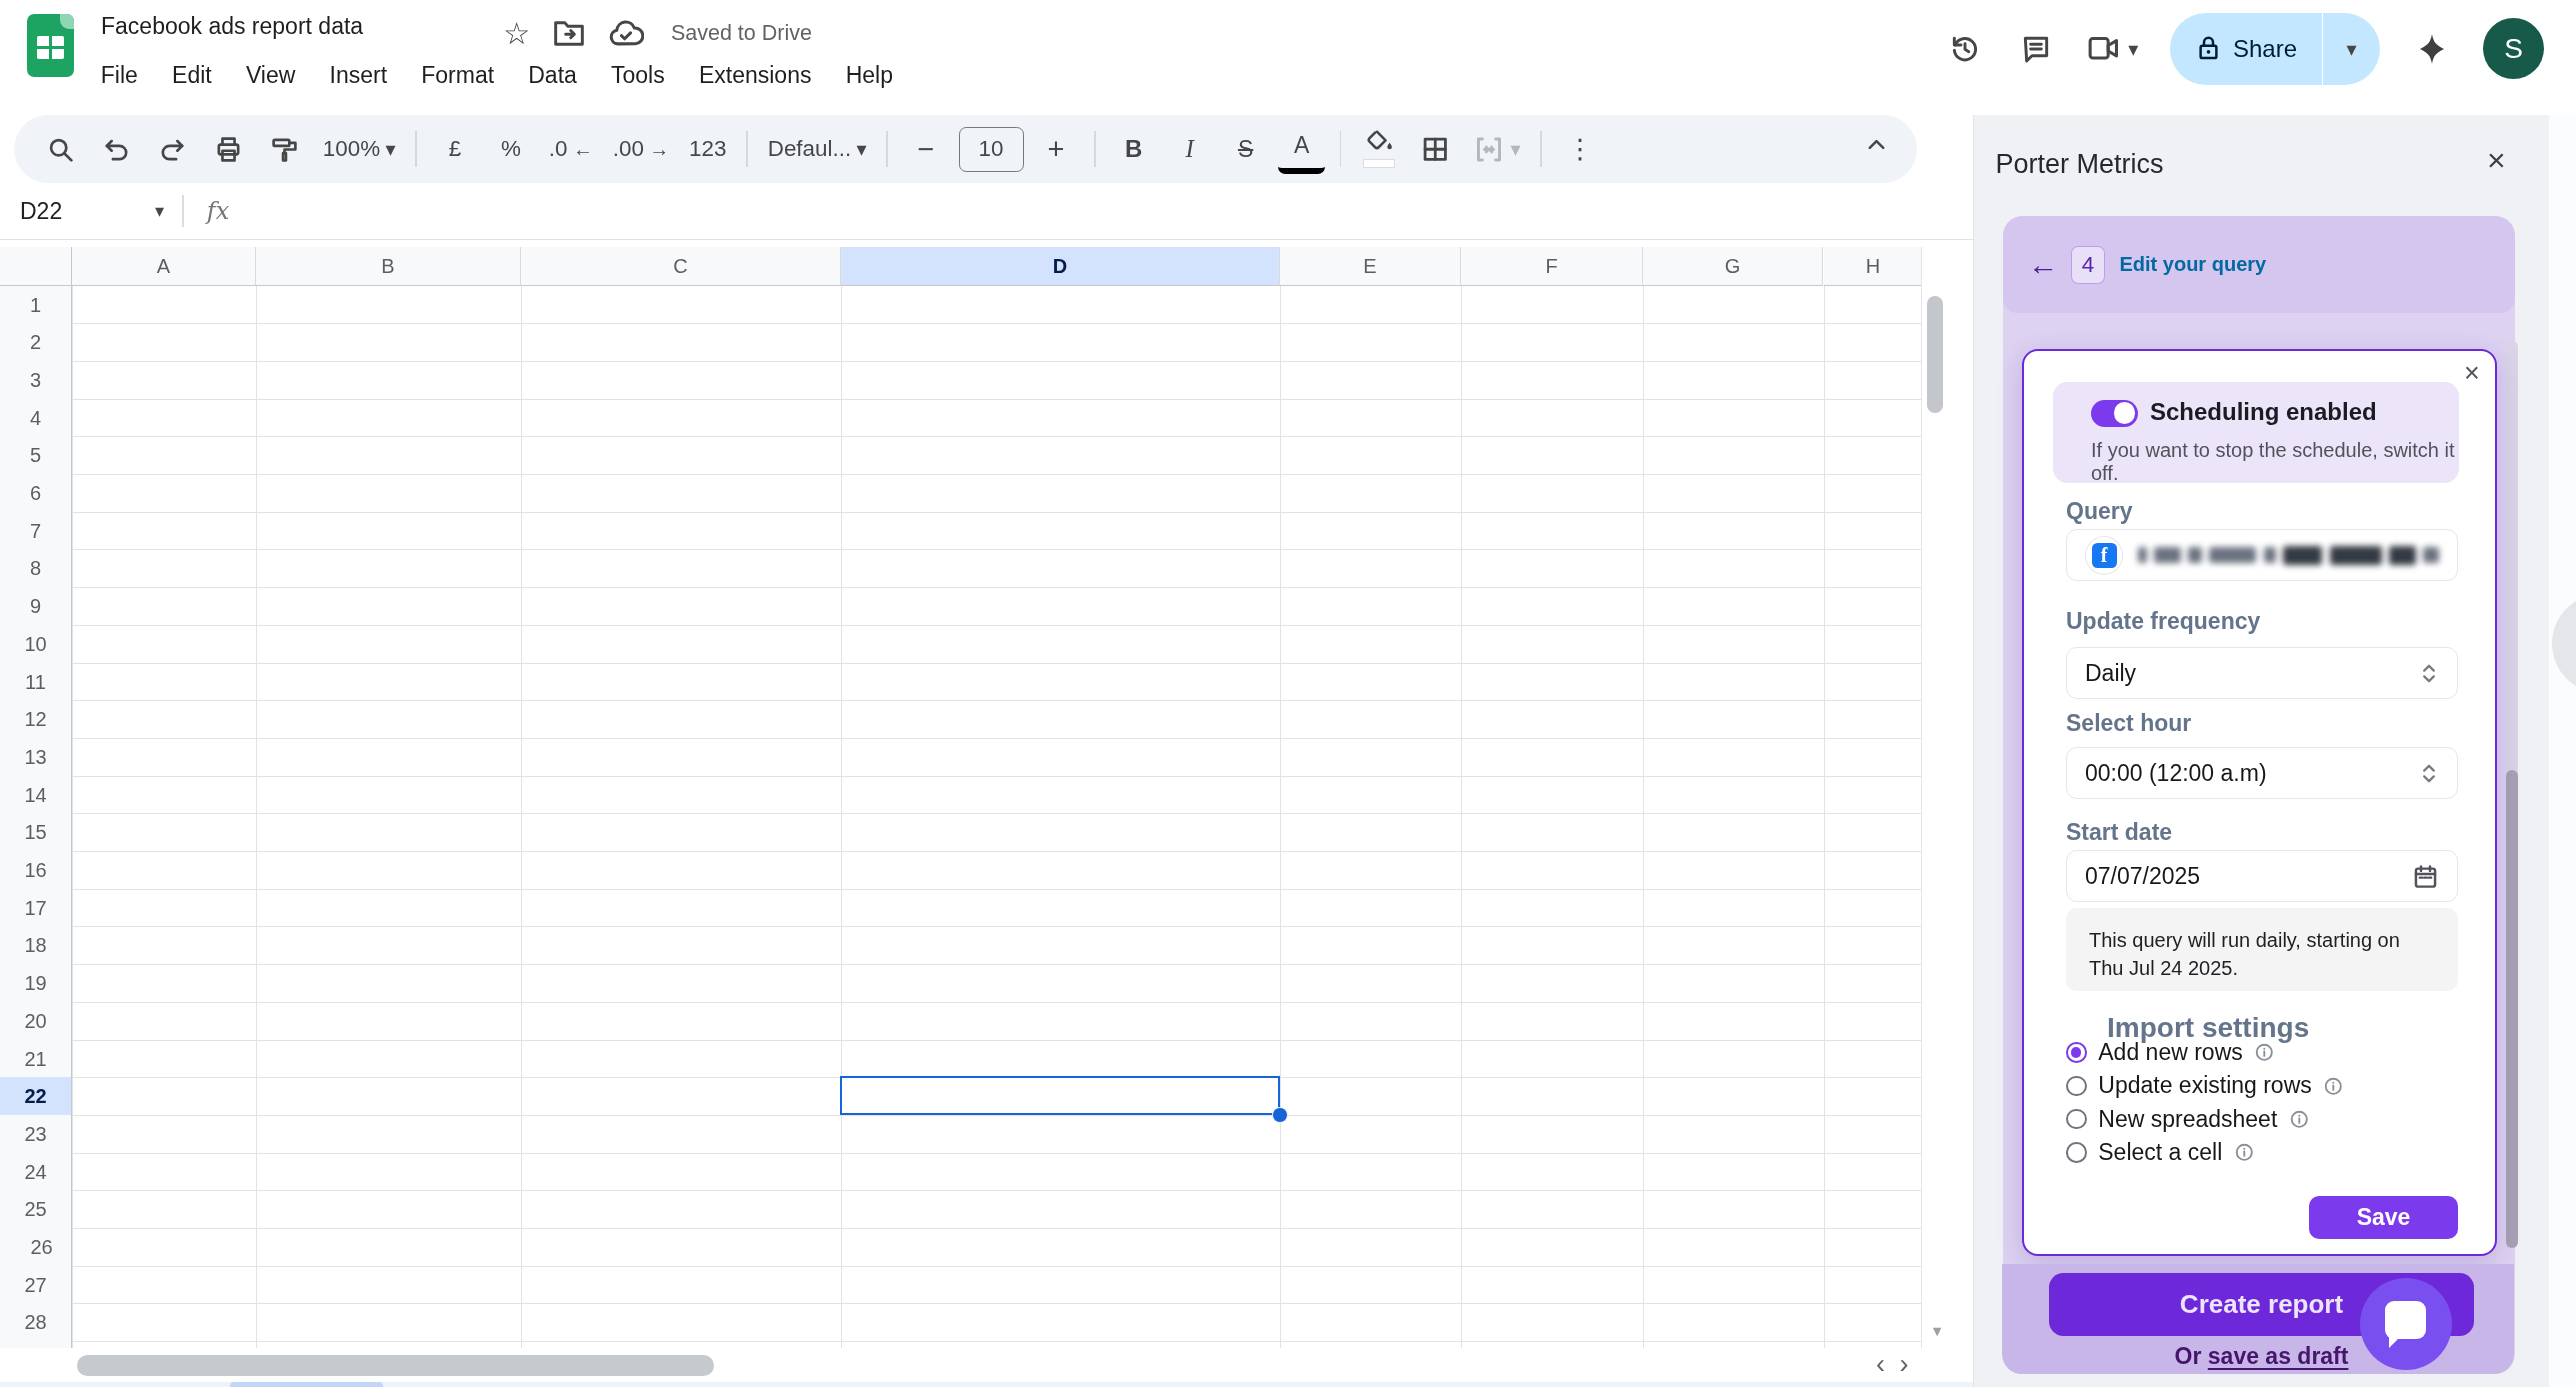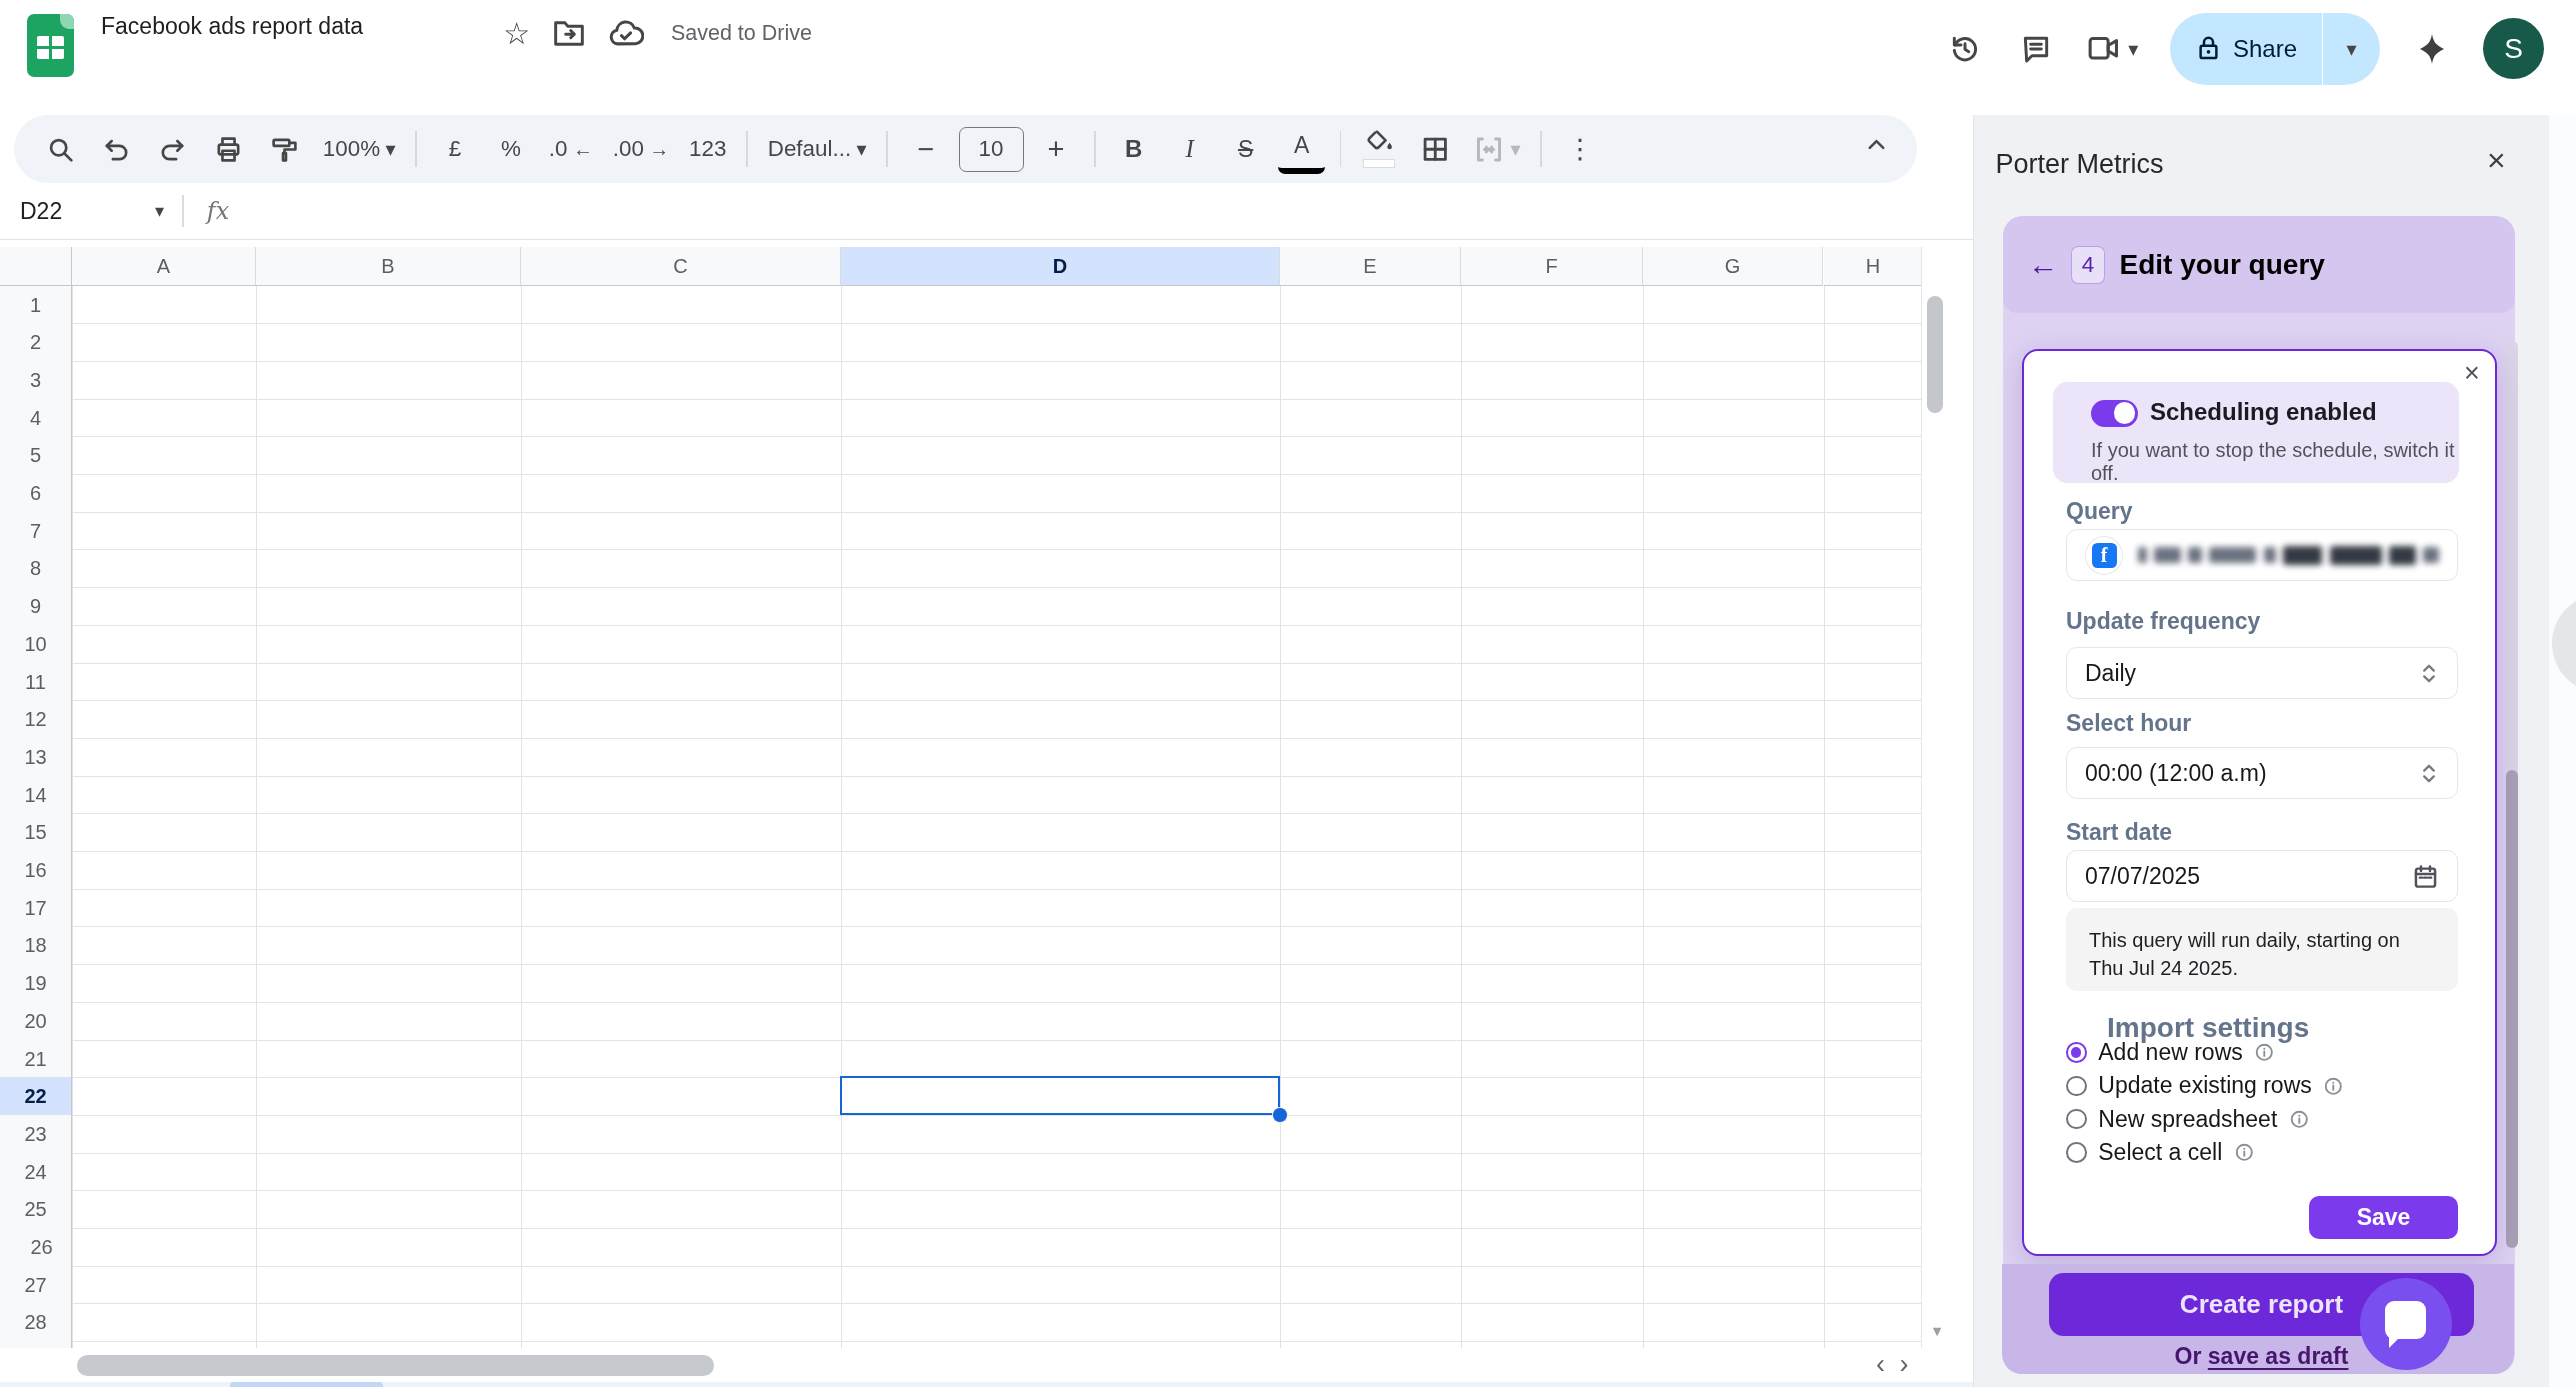--- a/index.html
+++ b/index.html
@@ -80,21 +80,21 @@
   .panel{position:absolute;left:1973px;top:115px;width:603px;height:1273px;background:#eff1f5;border-left:0.9px solid #e2e4e8;}
   .panel-title{position:absolute;left:21.5px;top:34px;font-size:27px;font-weight:500;color:#26282c;}
   .panel-close{position:absolute;left:513px;top:29px;font-size:32px;color:#3c4043;line-height:32px;}
   .right-strip{position:absolute;left:2549px;top:115px;width:27px;height:1273px;background:#fbfcfe;}
   .half-pill{position:absolute;left:2552px;top:594px;width:99px;height:99px;border-radius:50%;background:#e4e6ea;}
 
   .flow{position:absolute;left:29px;top:101px;width:512px;height:1158px;background:#ddd2f2;border-radius:20px;}
   .flow-band{position:absolute;left:0;top:0;width:512px;height:97px;background:#d4c6ee;border-radius:20px 20px 14.4px 14.4px;display:flex;align-items:center;padding-left:25px;box-sizing:border-box;}
   .back-arrow{font-size:30.5px;color:#4a1d96;margin-right:12.6px;}
   .step-box{min-width:32px;height:36px;border:1.8px solid rgba(109,40,217,.35);background:rgba(255,255,255,.45);border-radius:7.2px;display:flex;align-items:center;justify-content:center;font-size:22.4px;color:#5b21b6;margin-right:14.4px;}
-  .step-title{font-size:28px;font-weight:700;color:#000000;}
+  .step-title{font-size:20px;font-weight:700;color:#0369a1;}
 
   .field-behind{position:absolute;left:29px;top:188px;width:456px;height:47px;background:#f2edfb;border-left:2.7px solid #6d28d9;border-right:2.7px solid #6d28d9;overflow:hidden;}
   .chip{position:absolute;left:48px;top:10.8px;height:47px;background:#c9b4ee;border-radius:12.6px;display:flex;align-items:center;gap:9px;padding:0 9px 0 12.6px;}
   .chip-dots{display:grid;grid-template-columns:5.4px 5.4px;grid-auto-rows:5.4px;gap:2.7px;}
   .chip-dots i{width:5.4px;height:5.4px;border-radius:50%;background:#5b21b6;}
   .chip-label{font-size:22.4px;color:#3b2a63;font-weight:500;}
   .chip-x{width:27px;height:27px;border-radius:50%;background:#ab8ee6;color:#432c7d;display:flex;align-items:center;justify-content:center;font-size:20px;}
   .field-chevron{position:absolute;right:50px;top:14.4px;color:#6b6580;}
 
   .modal{position:absolute;left:2022px;top:349px;width:475px;height:907px;background:#fff;border:2.7px solid #6d28d9;border-radius:16px;box-sizing:border-box;box-shadow:0 7.2px 27px rgba(60,30,120,.18);}
@@ -160,20 +160,31 @@
           </svg>
         </span>
       <span class="ic">
           <svg width="36" height="29" viewBox="0 0 26 20">
             <path d="M7 17.5a5 5 0 0 1-.6-9.9A6.5 6.5 0 0 1 19 6a4.8 4.8 0 0 1 .9 11.4z" fill="none" stroke="currentColor" stroke-width="2.2" stroke-linecap="round" stroke-linejoin="round"></path>
             <path d="m9.7 11.5 2.3 2.3 4.3-4.3" fill="none" stroke="currentColor" stroke-width="2.2" stroke-linecap="round" stroke-linejoin="round"></path>
           </svg>
         </span>
       <span class="saved">Saved to Drive</span>
     </div>
+    <div class="menubar">
+        <span class="menu-item">File</span>
+        <span class="menu-item">Edit</span>
+        <span class="menu-item">View</span>
+        <span class="menu-item">Insert</span>
+        <span class="menu-item">Format</span>
+        <span class="menu-item">Data</span>
+        <span class="menu-item">Tools</span>
+        <span class="menu-item">Extensions</span>
+        <span class="menu-item">Help</span>
+      </div>
     <div class="top-right">
       <span class="tr-ic ic">
           <svg width="32" height="32" viewBox="0 0 24 24">
             <path d="M4 4v5h5" fill="none" stroke="currentColor" stroke-width="2.2" stroke-linecap="round" stroke-linejoin="round"></path>
             <path d="M4.6 9A8 8 0 1 1 4 13" fill="none" stroke="currentColor" stroke-width="2.2" stroke-linecap="round" stroke-linejoin="round"></path>
             <path d="M12 8v4.2l2.8 1.8" fill="none" stroke="currentColor" stroke-width="2.2" stroke-linecap="round" stroke-linejoin="round"></path>
           </svg>
         </span>
       <span class="tr-ic ic">
           <svg width="32" height="32" viewBox="0 0 24 24">

